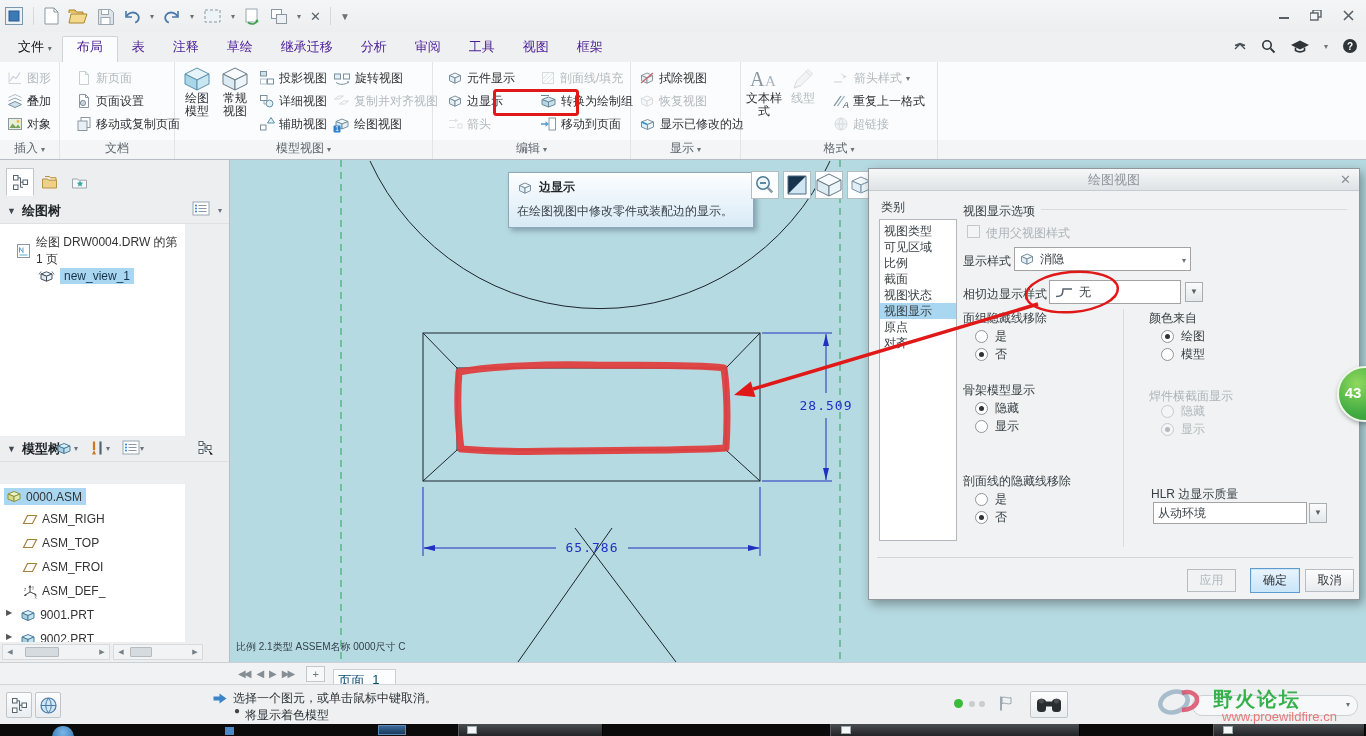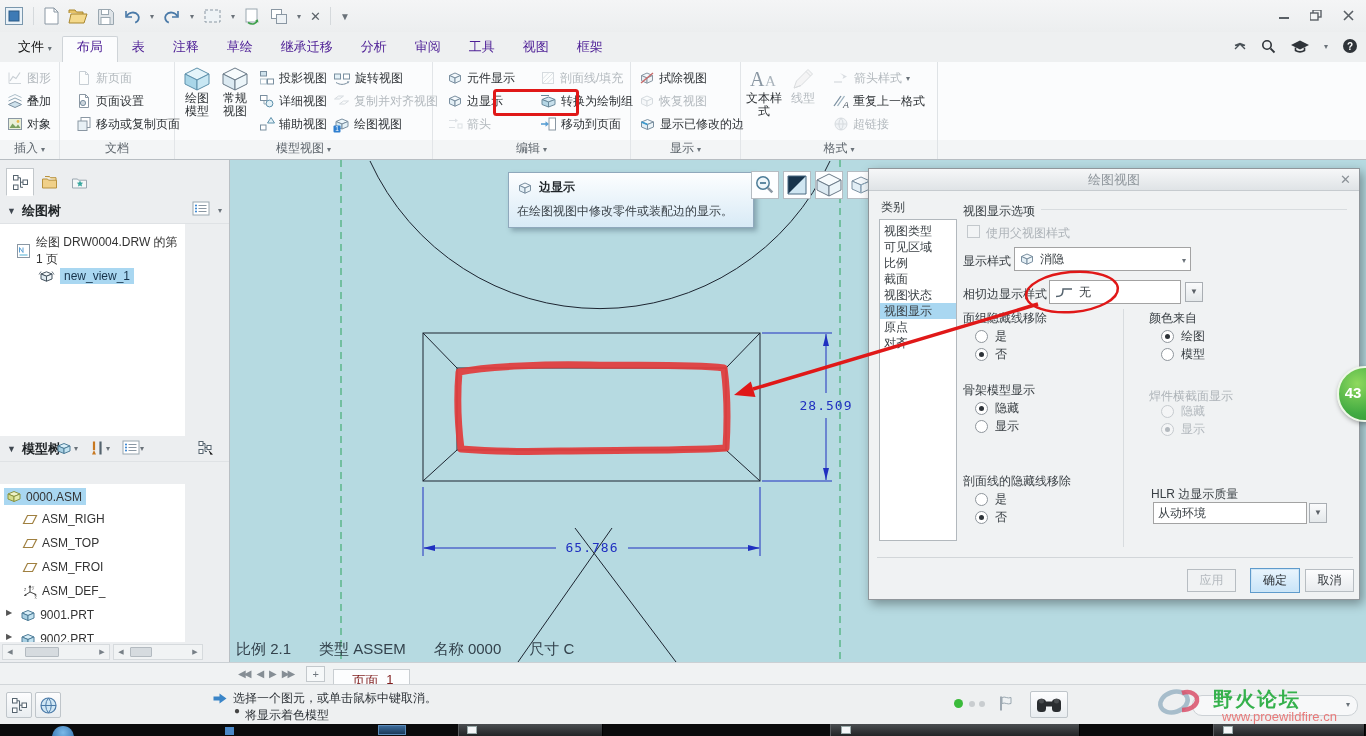--- a/index.html
+++ b/index.html
@@ -55,26 +55,26 @@
 .harr{width:14px;text-align:center;font-size:7px;color:#777f86}
 .hthumb{height:10px;background:#d6dbdf;border:1px solid #b3bac0;border-radius:1px}
 .colhdr{position:absolute;left:0;top:302px;width:229px;height:22px;background:linear-gradient(#fafbfc,#e9ecee);border-bottom:1px solid #cdd2d6;border-top:1px solid #dfe2e5}
 
 #canvas{left:230px;top:0;width:1136px;height:502px;background:#b6dae1}
 #tooltip{left:278px;top:12px;width:246px;height:56px;background:linear-gradient(#fdfeff,#d8eaf6);border:1px solid #8fa8bc;box-shadow:3px 3px 5px rgba(40,60,80,.35);padding:6px 8px}
 #tooltip .th{display:flex;align-items:center;gap:6px;font-weight:bold;color:#1f2428;font-size:12px}
 #tooltip .tb{margin-top:7px;color:#3a4248;font-size:12px}
 #minibar{left:521px;top:11px;display:flex;gap:4px}
 .mbtn{width:28px;height:28px;background:#fdfeff;border:1px solid #b5bcc2;display:flex;align-items:center;justify-content:center}
-#cstatus{left:6px;top:480px;display:flex;gap:28px;font-size:15px;color:#33424c}
+#cstatus{left:6px;top:480px;display:flex;gap:0;font-size:10px;color:#33424c}
 
 #pagenav{left:0;top:662px;width:1366px;height:22px;background:#f0f2f3;border-top:1px solid #cbd0d4;display:flex;align-items:center}
 .narr{color:#868e95;font-size:10px;margin-right:7px;letter-spacing:-2px}
 #addpage{width:19px;height:16px;border:1px solid #c3c8cc;background:#f6f8f9;color:#6e767d;text-align:center;line-height:14px;font-size:11px;margin:0 8px 0 6px}
-#ptab{height:22px;margin-top:12px;padding:2px 16px 0 18px;background:#fcfdfe;border:1px solid #c9ced2;border-bottom:none;display:flex;gap:8px;font-size:13px;color:#7f1d1d}
+#ptab{height:22px;margin-top:12px;padding:2px 16px 0 4px;background:#fcfdfe;border:1px solid #c9ced2;border-bottom:none;display:flex;gap:8px;font-size:13px;color:#0c4a6e}
 
 #statusbar{left:0;top:684px;width:1366px;height:40px;background:#eef0f1;border-top:1px solid #d2d6d9}
 .sbtn{position:absolute;width:26px;height:26px;top:7px;background:linear-gradient(#fdfdfe,#e9edf0);border:1px solid #bfc5ca;border-radius:2px;display:flex;align-items:center;justify-content:center}
 #prompt1{position:absolute;left:233px;top:5px;font-size:12px;color:#2e3338}
 #prompt2{position:absolute;left:245px;top:22px;font-size:12px;color:#2e3338}
 .dotg{position:absolute;border-radius:50%}
 #binoc{position:absolute;left:1030px;top:6px;width:38px;height:27px;background:linear-gradient(#fdfdfe,#e9edf0);border:1px solid #bfc5ca;border-radius:2px;display:flex;align-items:center;justify-content:center}
 #wmcombo{position:absolute;left:1192px;top:10px;width:166px;height:21px;border:1px solid #ccd1d5;border-radius:10px;background:rgba(255,255,255,.55)}
 #wmcombo .dda{position:absolute;right:7px;top:4px}
 #wmtitle{position:absolute;left:1213px;top:1px;font-size:20px;font-weight:bold;color:#35b14c;letter-spacing:2px}

